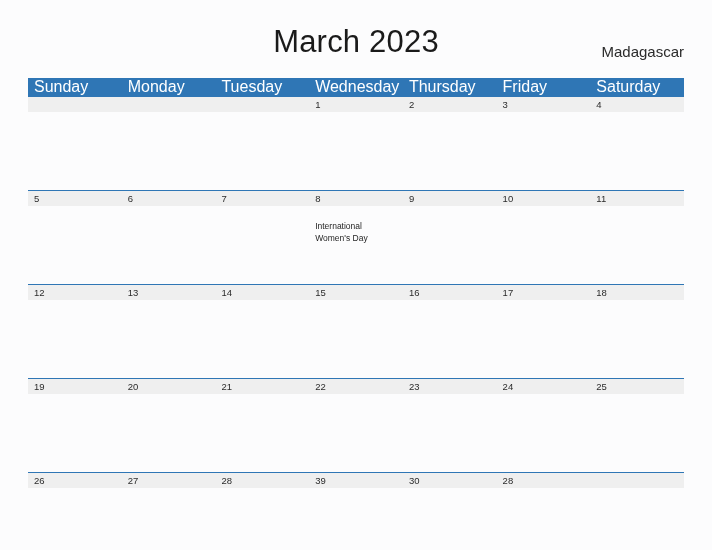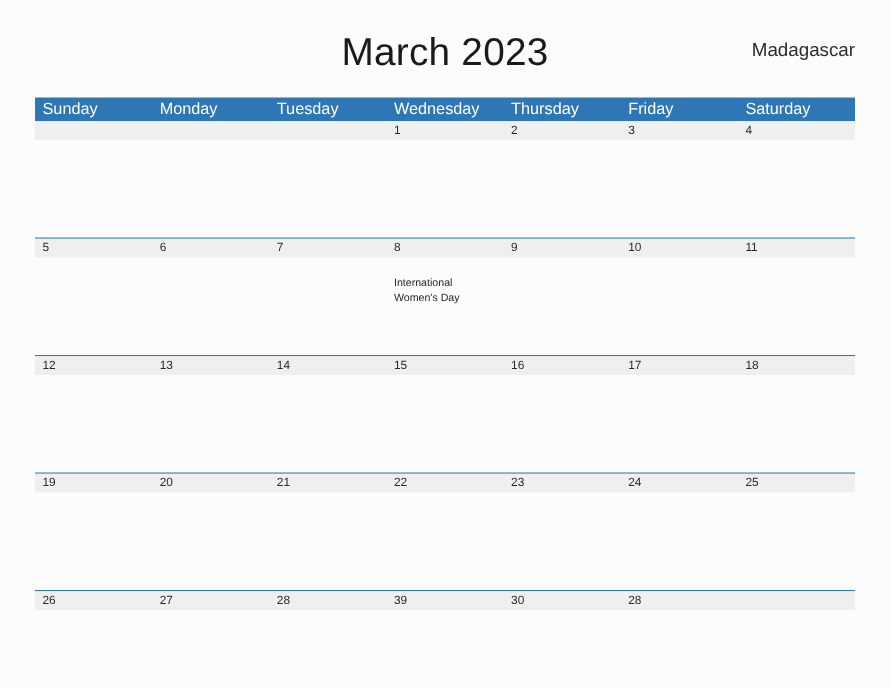--- a/index.html
+++ b/index.html
@@ -89,21 +89,21 @@
     text-align: center;
     font-size: 31px;
     font-weight: 400;
     color: #1a1a1a;
     letter-spacing: 0.2px;
     line-height: 40px;
   }
   .locale-title {
     position: absolute;
     right: 0;
-    top: 9px;
+    top: 20px;
     font-size: 15px;
     color: #2b2b2b;
     line-height: 20px;
     white-space: nowrap;
   }
 
   
   .calendar {
     position: absolute;
     left: 28px;
@@ -112,21 +112,21 @@
   }
   .weekday-row {
     display: flex;
     width: 100%;
     height: 18px;
     background: #2f76b5;
   }
   .weekday-cell {
     flex: 1 1 0;
     color: #ffffff;
-    font-size: 13px;
+    font-size: 16px;
     line-height: 18px;
     padding-left: 6px;
     box-sizing: border-box;
     overflow: hidden;
     white-space: nowrap;
   }
 
   .week-row {
     width: 100%;
     border-top: 1.5px solid #2f76b5;

